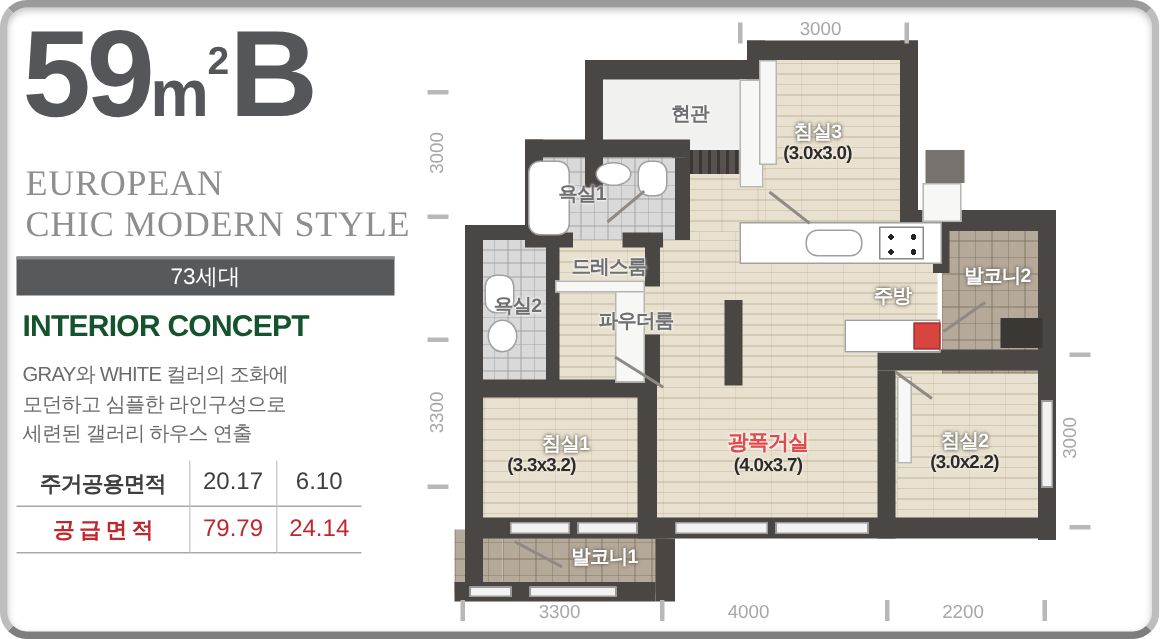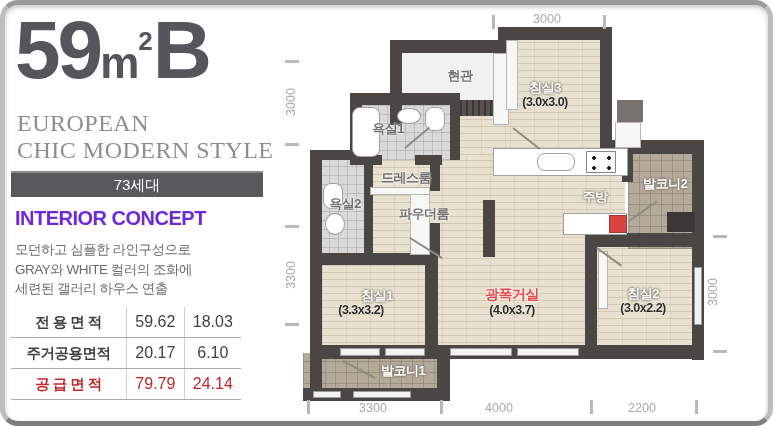--- a/index.html
+++ b/index.html
@@ -15,21 +15,21 @@
              letter-spacing:-3px;white-space:nowrap;}
   .big-title .num{font-size:82px;}
   .big-title .unit{font-size:44px;letter-spacing:-1px;}
   .big-title .sup{font-size:26px;vertical-align:28px;letter-spacing:0;}
   .big-title .type{font-size:82px;}
   .tagline{position:absolute;left:2px;top:103px;font-family:"Liberation Serif",serif;
            color:#8e8e90;font-size:24px;line-height:27px;letter-spacing:.5px;}
   .units-bar{position:absolute;left:-4px;top:164px;width:252px;height:24px;
              background:#58595b;color:#ffffff;font-size:15px;line-height:24px;
              text-align:center;border-top:2px solid #8a8a8a;}
-  .concept-title{position:absolute;left:0;top:200px;color:#6d28d9;
+  .concept-title{position:absolute;left:0;top:200px;color:#14532d;
                  font-size:20px;font-weight:bold;letter-spacing:-.5px;}
   .desc{position:absolute;left:0;top:233px;color:#6b6b6d;font-size:13.5px;
         line-height:19.5px;letter-spacing:-.5px;}
   .area-table{position:absolute;left:-4px;top:300px;width:230px;
               border-collapse:collapse;font-size:15px;color:#3f3f41;}
   .area-table th{background:#57585a;color:#ffffff;font-weight:bold;
                  height:30px;font-size:15px;border-left:1px solid #7a7a7a;}
   .area-table th:first-child{border-left:none;}
   .area-table td{height:28px;text-align:center;border-bottom:1px solid #a9a9a9;
                  border-left:1px solid #cfcfcf;font-size:16px;}
@@ -79,31 +79,26 @@
     <div class="big-title">
       <span class="num">59</span><span class="unit">m</span><span class="sup">2</span><span class="type">B</span>
     </div>
     <div class="tagline">
       <div>EUROPEAN</div>
       <div>CHIC MODERN STYLE</div>
     </div>
     <div class="units-bar">73세대</div>
     <div class="concept-title">INTERIOR CONCEPT</div>
     <div class="desc">
+      <div>GRAY와 WHITE 컬러의 조화에</div>
       <div>모던하고 심플한 라인구성으로</div>
-      <div>GRAY와 WHITE 컬러의 조화에</div>
       <div>세련된 갤러리 하우스 연출</div>
     </div>
     <table class="area-table">
       <tbody>
-      <tr>
-        <td>전 용 면 적</td>
-        <td>59.62</td>
-        <td>18.03</td>
-      </tr>
       <tr>
         <td>주거공용면적</td>
         <td>20.17</td>
         <td>6.10</td>
       </tr>
       <tr class="hl">
         <td>공 급 면 적</td>
         <td>79.79</td>
         <td>24.14</td>
       </tr>

